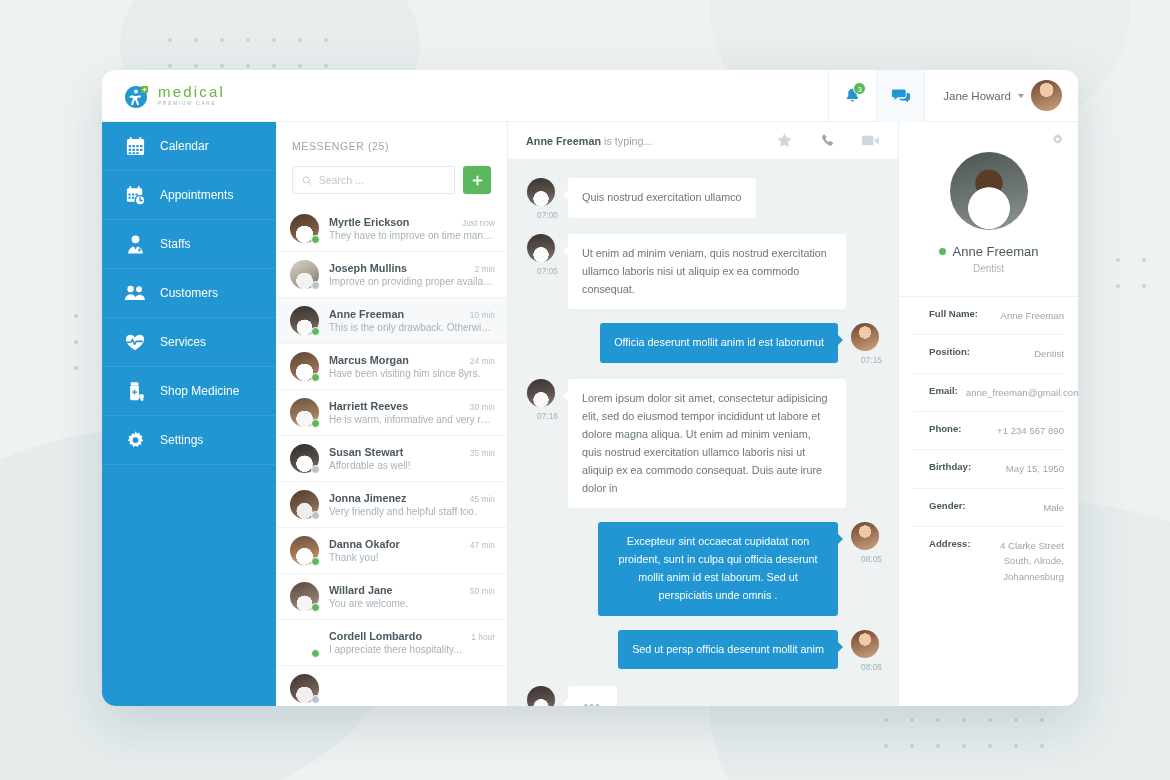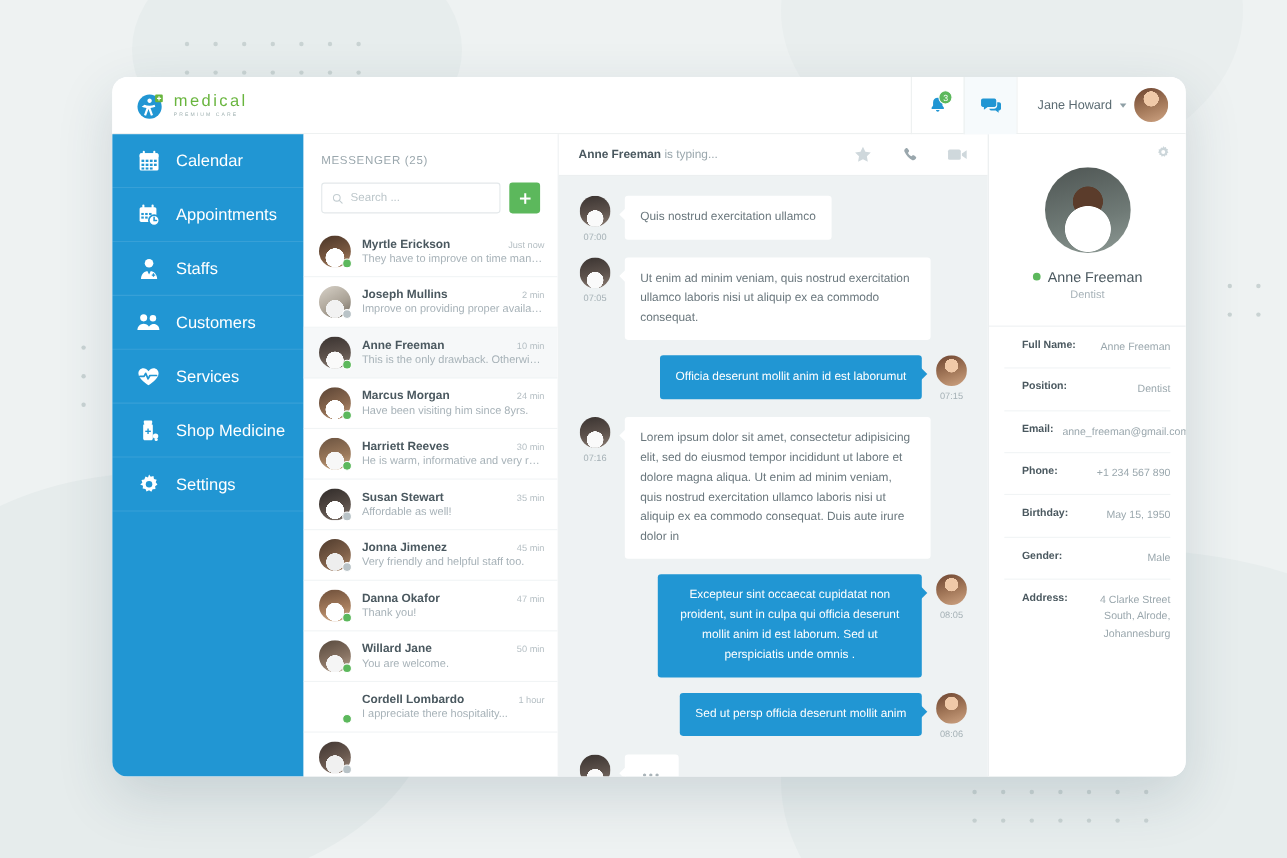--- a/index.html
+++ b/index.html
@@ -111,21 +111,21 @@
     background: #2196d3;
     display: flex; flex-direction: column;
   }
   .nav-item {
     height: 49px; display: flex; align-items: center; gap: 14px;
     padding-left: 22px; cursor: pointer;
     border-bottom: 1px solid rgba(255,255,255,.10);
     color: #fff;
   }
   .nav-ico { width: 22px; height: 22px; flex: 0 0 22px; display:flex; align-items:center; justify-content:center; }
-  .nav-label { font-size: 15px; }
+  .nav-label { font-size: 12px; }
 
   
   .messenger {
     width: 232px; flex: 0 0 232px;
     background: #fff;
     border-right: 1px solid #ebeff0;
     display: flex; flex-direction: column; min-height: 0;
   }
   .messenger-head { padding: 18px 16px 0 16px; }
   .messenger-title {
@@ -195,21 +195,21 @@
   .typing-text b { color: #4a585f; font-weight: bold; }
   .convo-head-actions { margin-left: auto; display: flex; align-items: center; gap: 26px; }
   .head-ico { cursor: pointer; display: flex; }
 
   .messages {
     flex: 1 1 auto; padding: 18px 16px 10px 16px;
     overflow: hidden;
   }
   .msg-row { display: flex; gap: 10px; margin-bottom: 14px; align-items: flex-start; }
   .msg-row.out { flex-direction: row-reverse; }
-  .msg-side { width: 34px; flex: 0 0 34px; text-align: center; }
+  .msg-side { width: 34px; flex: 0 0 34px; text-align: right; }
   .av-28 { width: 28px; height: 28px; margin: 0 auto; }
   .msg-time { font-size: 8.4px; color: #a4b0b5; margin-top: 4px; display:block; }
   .bubble {
     position: relative; max-width: 278px;
     padding: 11px 14px; border-radius: 3px;
     font-size: 10.8px; line-height: 1.65; color: #6a777d;
     background: #fff;
   }
   .bubble:after {
     content: ""; position: absolute; top: 11px;

